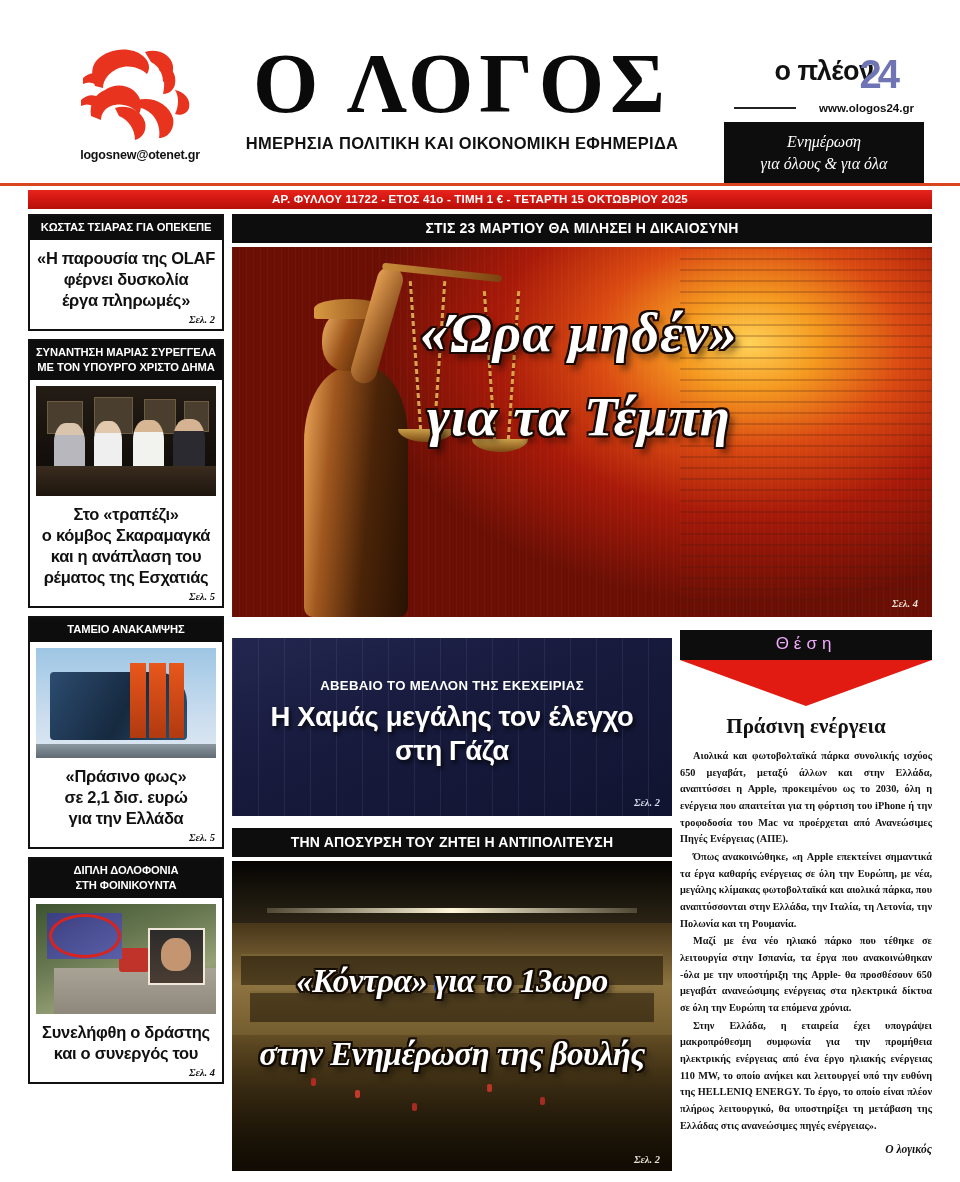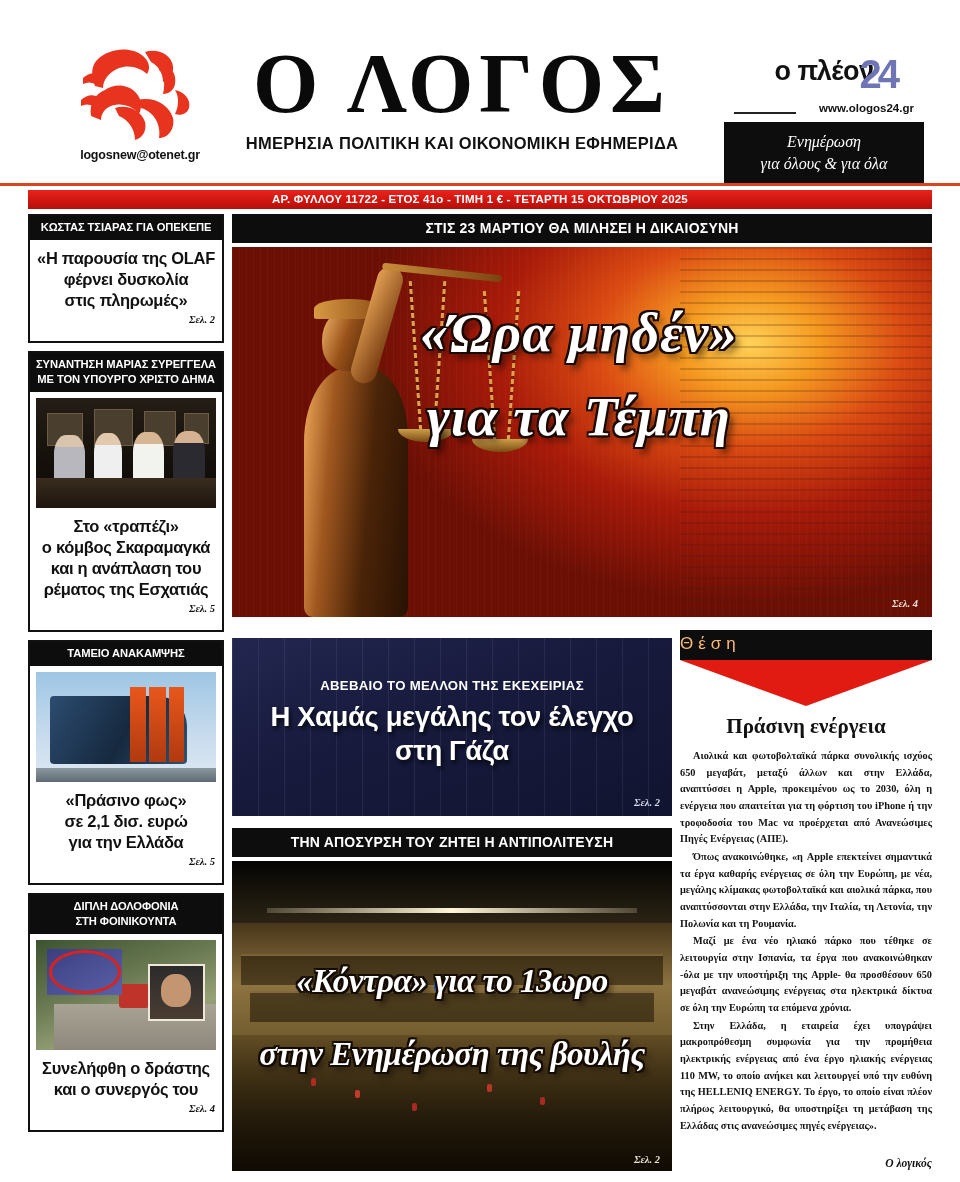--- a/index.html
+++ b/index.html
@@ -43,21 +43,21 @@
     font-family:"Liberation Sans", sans-serif;
     font-size:27px; font-weight:bold; color:#111; letter-spacing:-0.5px;
     display:inline-block;
   }
   .brand-logo .bl-24 {
     position:absolute; right:28px; top:-4px;
     font-family:"Liberation Sans",sans-serif;
     font-size:40px; font-weight:bold; color:#6f74b5; letter-spacing:-4px;
   }
   .brand-url {
-    display:flex; align-items:flex-end; justify-content:center; gap:23px;
+    display:flex; align-items:center; justify-content:center; gap:23px;
     margin-top:-4px;
   }
   .brand-url .rule { height:2px; width:62px; background:#222; }
   .brand-url .u {
     font-family:"Liberation Sans",sans-serif;
     font-size:11.5px; font-weight:bold; color:#111;
   }
   .brand-tag {
     margin-top:8px; background:#0d0d0d; color:#fff;
     padding:9px 4px 11px; text-align:center;
@@ -79,21 +79,21 @@
   .grid { position:absolute; left:28px; top:214px; width:904px; height:946px; }
 
   
   .col-left { position:absolute; left:0; top:0; width:196px; }
   .lbox { border:2px solid #111; margin-bottom:8px; background:#fff; }
   .lbox-hd {
     background:#0d0d0d; color:#fff; text-align:center;
     font-size:11.2px; font-weight:bold; padding:4px 3px 5px;
     line-height:1.32; letter-spacing:-0.1px;
   }
-  .lbox-body { padding:8px 7px 16px; text-align:center;border-radius:18px; }
+  .lbox-body { padding:8px 7px 4px; text-align:center;border-radius:18px; }
   .lbox-ttl {
     font-size:16.5px; font-weight:bold; color:#111;
     line-height:1.28; letter-spacing:-0.3px;
   }
   .lbox-pg {
     font-family:"Liberation Serif",serif; font-weight:bold; font-style:italic;
     font-size:10.5px; text-align:right; margin-top:3px; color:#111;
   }
   .lphoto { width:100%; height:110px; position:relative; overflow:hidden; display:block; }
 
@@ -242,21 +242,21 @@
     text-shadow:
       -2px -2px 0 #140b02, 2px -2px 0 #140b02, -2px 2px 0 #140b02, 2px 2px 0 #140b02,
       0 -2px 0 #140b02, 0 2px 0 #140b02, -2px 0 0 #140b02, 2px 0 0 #140b02,
       4px 5px 6px rgba(0,0,0,.6);
     letter-spacing:-0.5px;
   }
 
   
   .col-right { position:absolute; left:652px; top:416px; width:252px; }
   .op-hd {
-    background:#0d0d0d; color:#fdba74; text-align:left;
+    background:#0d0d0d; color:#f0abfc; text-align:center;
     font-family:"Liberation Sans",sans-serif;
     font-size:17px; letter-spacing:5px; padding:4px 0 6px;
   }
   .op-arrow { position:relative; width:252px; height:46px; }
   .op-arrow .tri {
     width:0; height:0; margin:0 auto;
     border-left:126px solid transparent; border-right:126px solid transparent;
     border-top:46px solid #e21b12;
   }
   .op-ttl {
@@ -265,21 +265,21 @@
     font-weight:bold; font-size:21px; color:#111;
   }
   .op-body {
     margin-top:9px;
     font-family:"Liberation Serif","DejaVu Serif",serif;
     font-size:10.3px; line-height:1.62; text-align:justify;
     color:#131313; font-weight:bold;
   }
   .op-body p { text-indent:13px; margin-bottom:1px; }
   .op-sign {
-    text-align:right; margin-top:23px;
+    text-align:right; margin-top:9px;
     font-family:"Liberation Serif",serif; font-style:italic;
     font-weight:bold; font-size:11.5px; color:#111;
   }
 </style>
 </head>
 <body>
 
 <div class="page">
 
   <div class="masthead">
@@ -328,21 +328,21 @@
   <div class="grid">
 
     <div class="col-left">
 
       <div class="lbox">
         <div class="lbox-hd">ΚΩΣΤΑΣ ΤΣΙΑΡΑΣ ΓΙΑ ΟΠΕΚΕΠΕ</div>
         <div class="lbox-body">
           <div class="lbox-ttl">
             <div>«Η παρουσία της OLAF</div>
             <div>φέρνει δυσκολία</div>
-            <div>στις πληρωμές»</div>
+            <div>έργα πληρωμές»</div>
           </div>
           <div class="lbox-pg">Σελ. 2</div>
         </div>
       </div>
 
       <div class="lbox">
         <div class="lbox-hd">
           <div>ΣΥΝΑΝΤΗΣΗ ΜΑΡΙΑΣ ΣΥΡΕΓΓΕΛΑ</div>
           <div>ΜΕ ΤΟΝ ΥΠΟΥΡΓΟ ΧΡΙΣΤΟ ΔΗΜΑ</div>
         </div>

